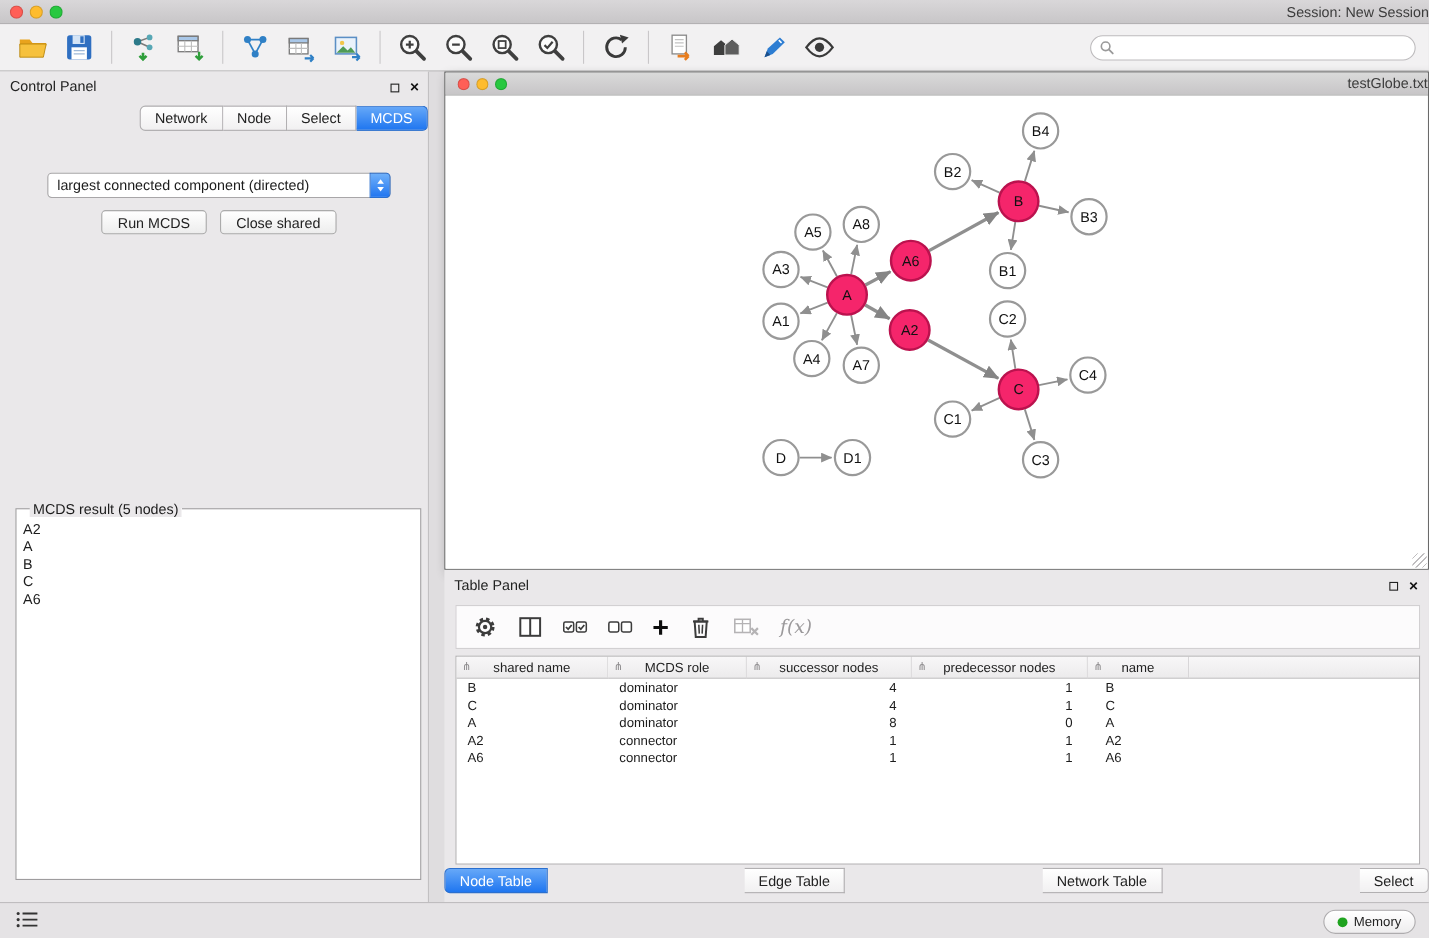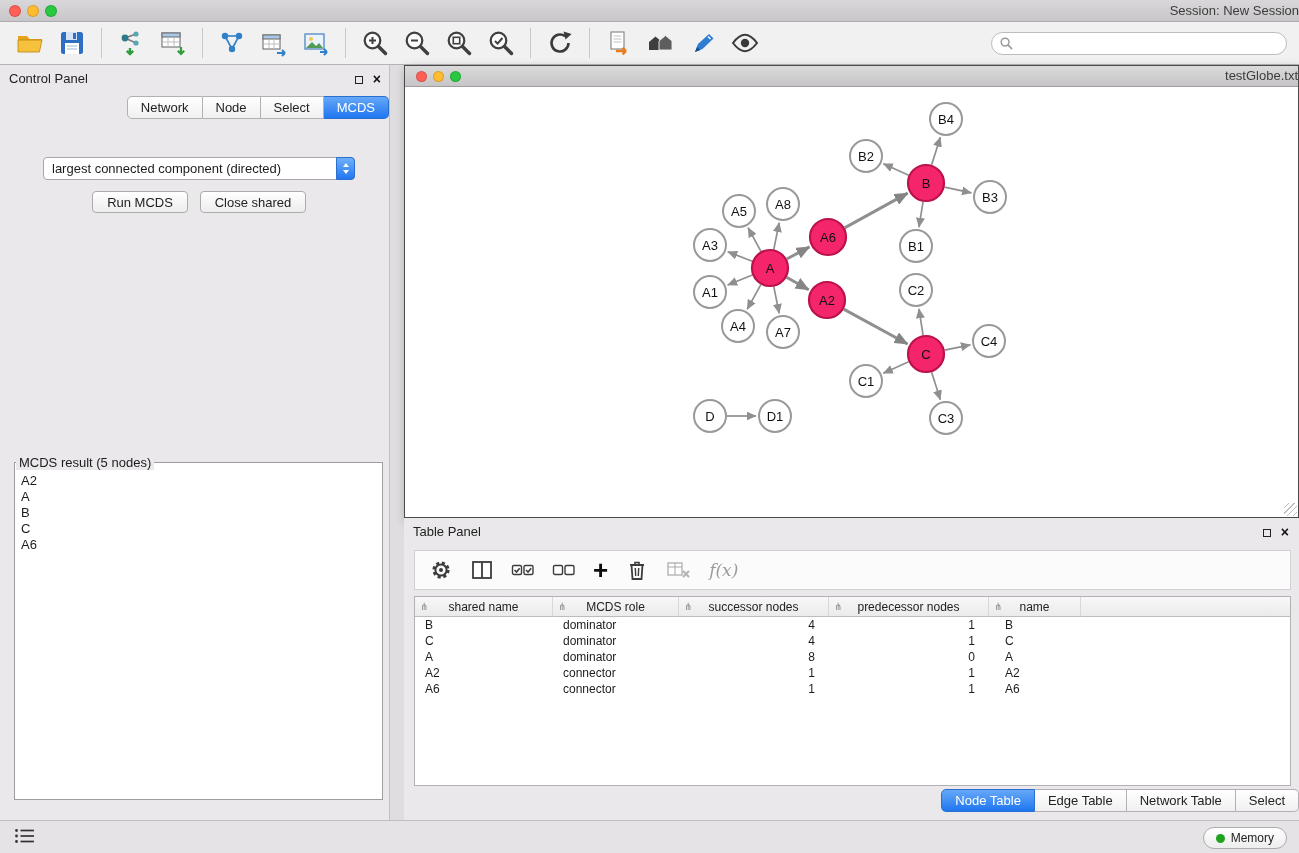--- a/index.html
+++ b/index.html
@@ -35,21 +35,21 @@
   .opt-label{position:absolute;top:71px;width:100%;text-align:center;font-size:13px}
   .dropdown{position:absolute;top:92px;left:43px;width:312px;height:23px;background:#fff;border:1px solid #a8a6a8;border-radius:4px;display:flex;align-items:center;cursor:pointer}
   .dropdown .dd-text{padding-left:8px;font-size:13px;flex:1;white-space:nowrap;overflow:hidden}
   .stepper{width:19px;height:23px;margin:-1px -1px -1px 0;background:linear-gradient(#6fb0fa,#2276f0);border-radius:0 4px 4px 0;display:flex;flex-direction:column;align-items:center;justify-content:center;border:1px solid #2b6fce}
   .step-up{width:0;height:0;border-left:3.5px solid transparent;border-right:3.5px solid transparent;border-bottom:4.5px solid #fff;margin-bottom:2.5px}
   .step-dn{width:0;height:0;border-left:3.5px solid transparent;border-right:3.5px solid transparent;border-top:4.5px solid #fff}
   .btn{position:absolute;top:126px;height:22px;background:linear-gradient(#ffffff,#ededed);border:1px solid #ababab;border-radius:4px;font-size:13px;font-family:inherit;color:#222;cursor:pointer}
   .btn.run{left:92px;width:96px}
   .btn.closep{left:200px;width:106px}
   .result{position:absolute;left:14px;top:390px;width:369px;height:345px;border:1px solid #9e9c9e;background:#fff;padding:0}
-  .result legend{font-size:13px;margin-left:1px;padding:0 3px;background:#eae8ea;color:#1c1c1c}
+  .result legend{font-size:13px;margin-left:12px;padding:0 3px;background:#eae8ea;color:#1c1c1c}
   .result-list{padding:3px 0 0 0}
   .result-item{font-size:13px;line-height:16px;padding-left:6px;cursor:default}
 
   
   .net-window{position:absolute;left:404px;top:65px;width:895px;height:453px;background:#fff;border:1px solid #4a4a4a;box-shadow:2px 4px 10px rgba(0,0,0,.3)}
   .net-titlebar{position:relative;height:21px;background:linear-gradient(#dadada,#c7c5c7);border-bottom:1px solid #9f9d9f}
   .net-titlebar .title-text{line-height:20px}
   .net-titlebar .light{top:5px;width:11px;height:11px}
   .net-titlebar .light.red{left:11px}
   .net-titlebar .light.yellow{left:28px}
@@ -66,21 +66,21 @@
   .fx-glyph{font-family:"DejaVu Serif","Liberation Serif",serif;font-style:italic;font-size:17px;color:#9b999b}
   .dtable{position:absolute;left:10px;top:78px;width:877px;height:190px;background:#fff;border:1px solid #b3b1b3;overflow:hidden}
   .thead{display:flex}
   .th{position:relative;height:20px;background:linear-gradient(#f8f7f8,#ecebec);border-right:1px solid #d8d6d8;border-bottom:1px solid #bdbbbd;font-size:12px;color:#222;display:flex;align-items:center;justify-content:center;flex:none}
   .th.fill{flex:1;border-right:none}
   .hic{position:absolute;left:5px;font-size:10px;color:#8c8a8c}
   .tr{display:flex;height:16px;align-items:center;cursor:default}
   .td{font-size:12px;flex:none;white-space:nowrap;overflow:hidden;padding-left:10px}
   .td.c2,.td.c3{text-align:right;padding-left:0;padding-right:14px}
   .td.c4{padding-left:16px}
-  .ttabs{position:absolute;top:271px;left:0;width:100%;justify-content:flex-end;display:flex}
+  .ttabs{position:absolute;top:271px;left:0;width:100%;justify-content:space-between;display:flex}
 
   
   .statusbar{position:absolute;left:0;top:820px;width:100%;height:36px;background:#e5e3e5;border-top:1px solid #bfbdbf}
   .list-btn{position:absolute;left:12px;top:6px;width:26px;height:21px;border:none;background:transparent;cursor:pointer}
   .memory-btn{position:absolute;right:12px;top:6px;height:22px;border:1px solid #aeacae;border-radius:11px;background:linear-gradient(#ffffff,#eeedee);display:flex;align-items:center;gap:6px;padding:0 12px;font-size:12px;font-family:inherit;color:#222;cursor:pointer}
   .mem-dot{width:9px;height:9px;border-radius:50%;background:#1fa31f}
 </style>
 </head>
 <body>
 

